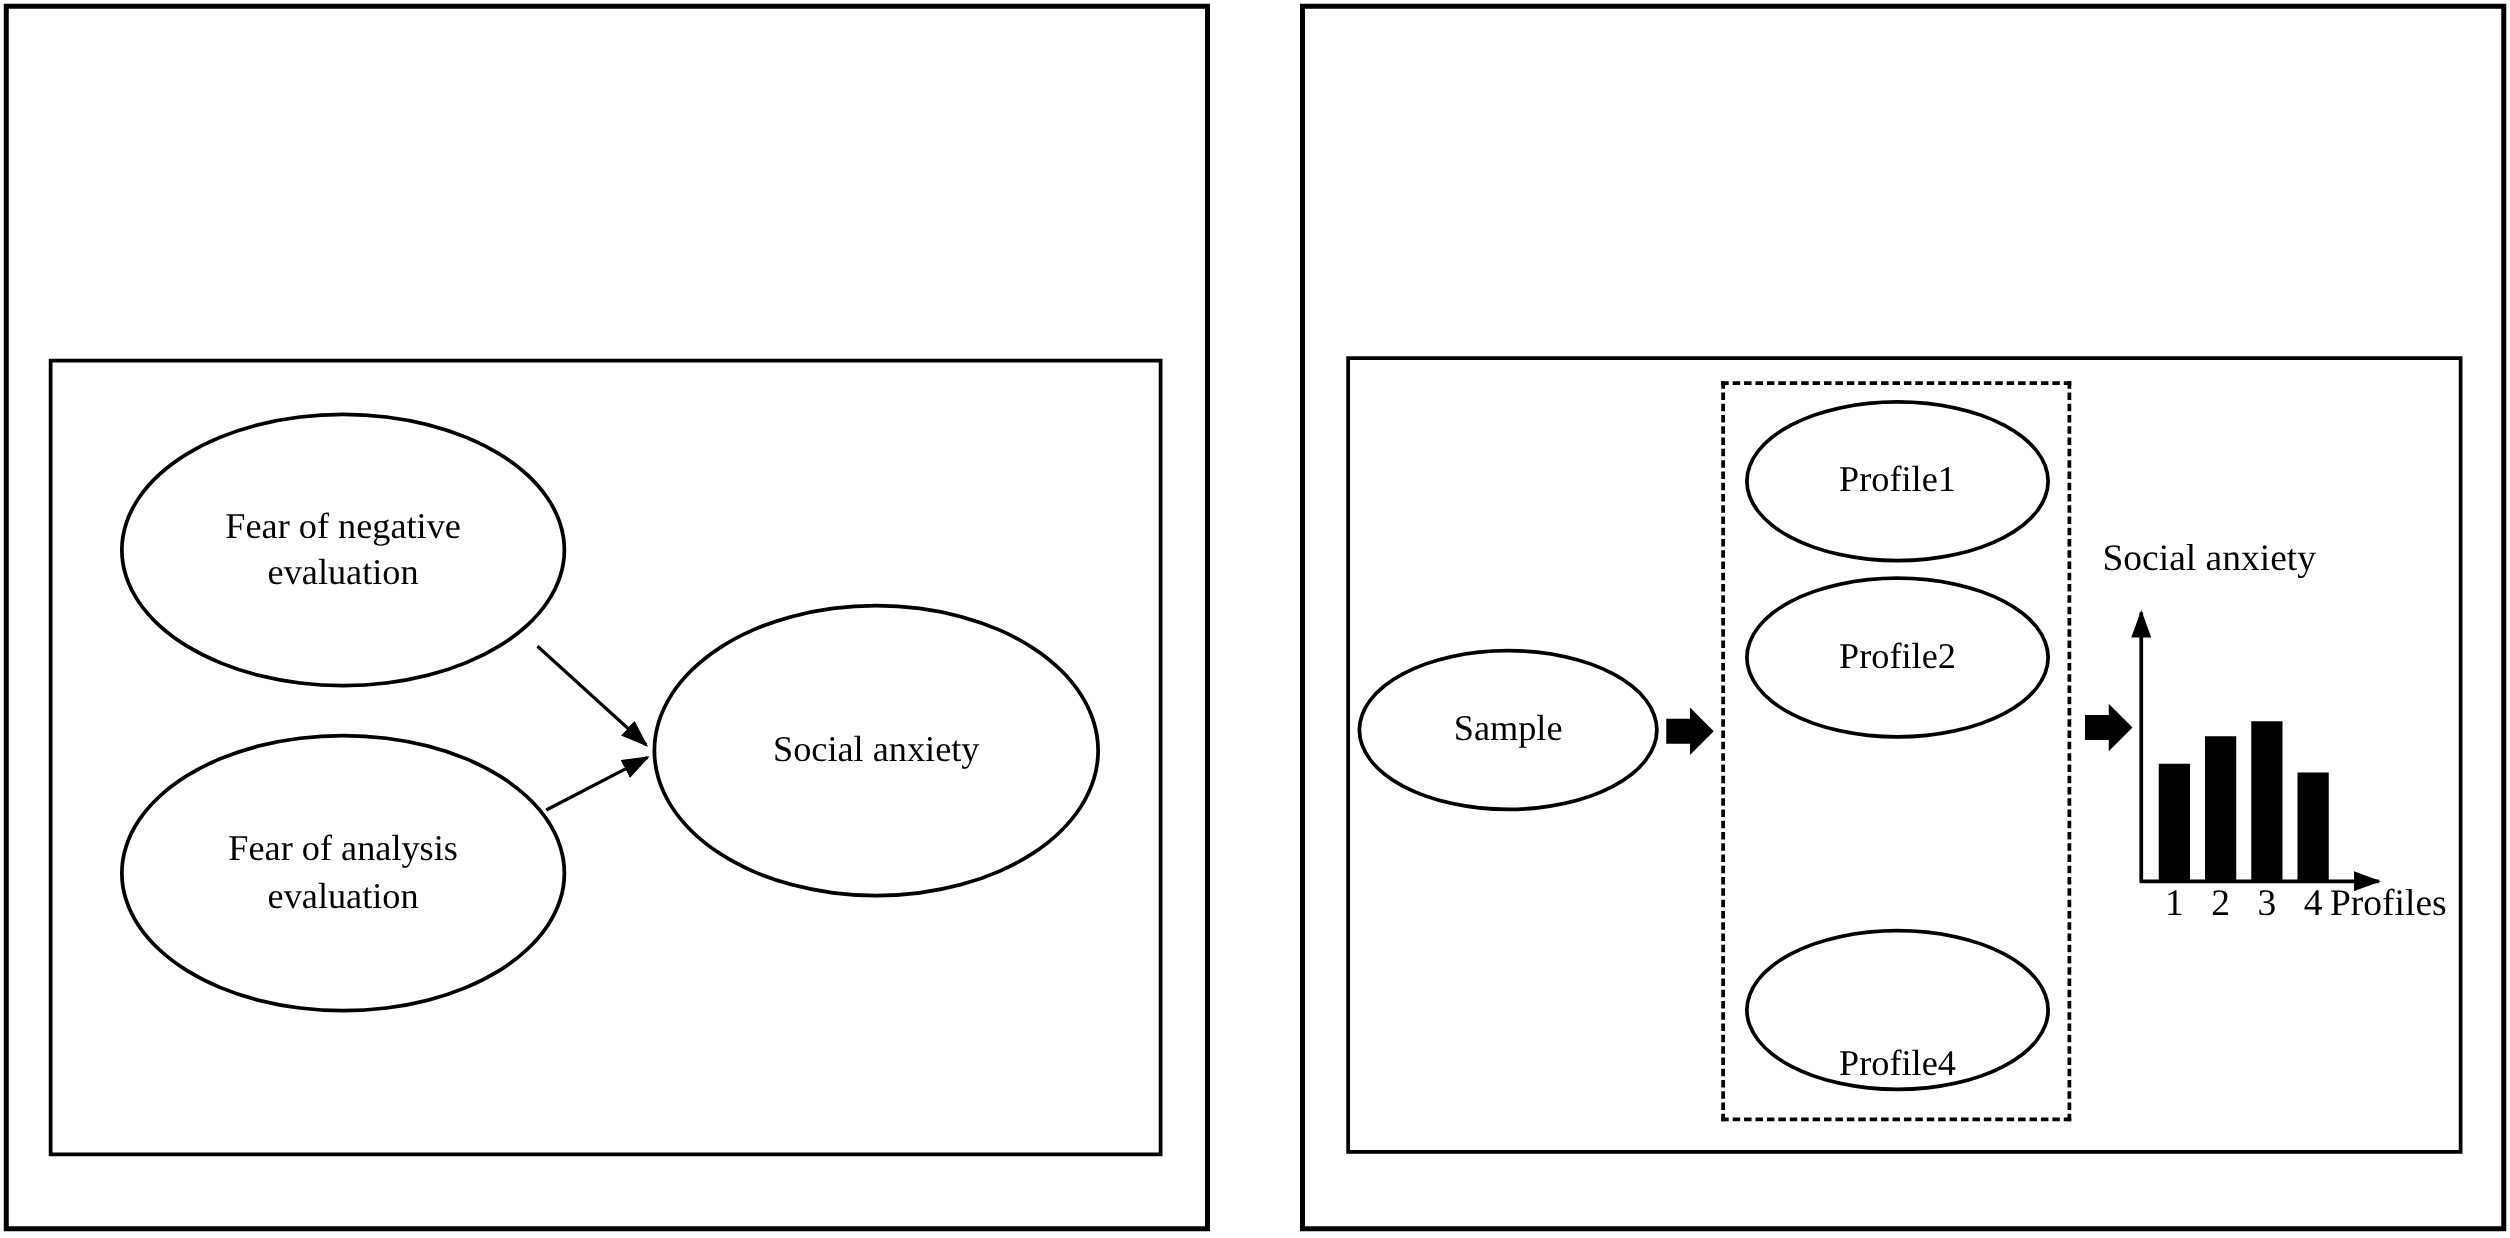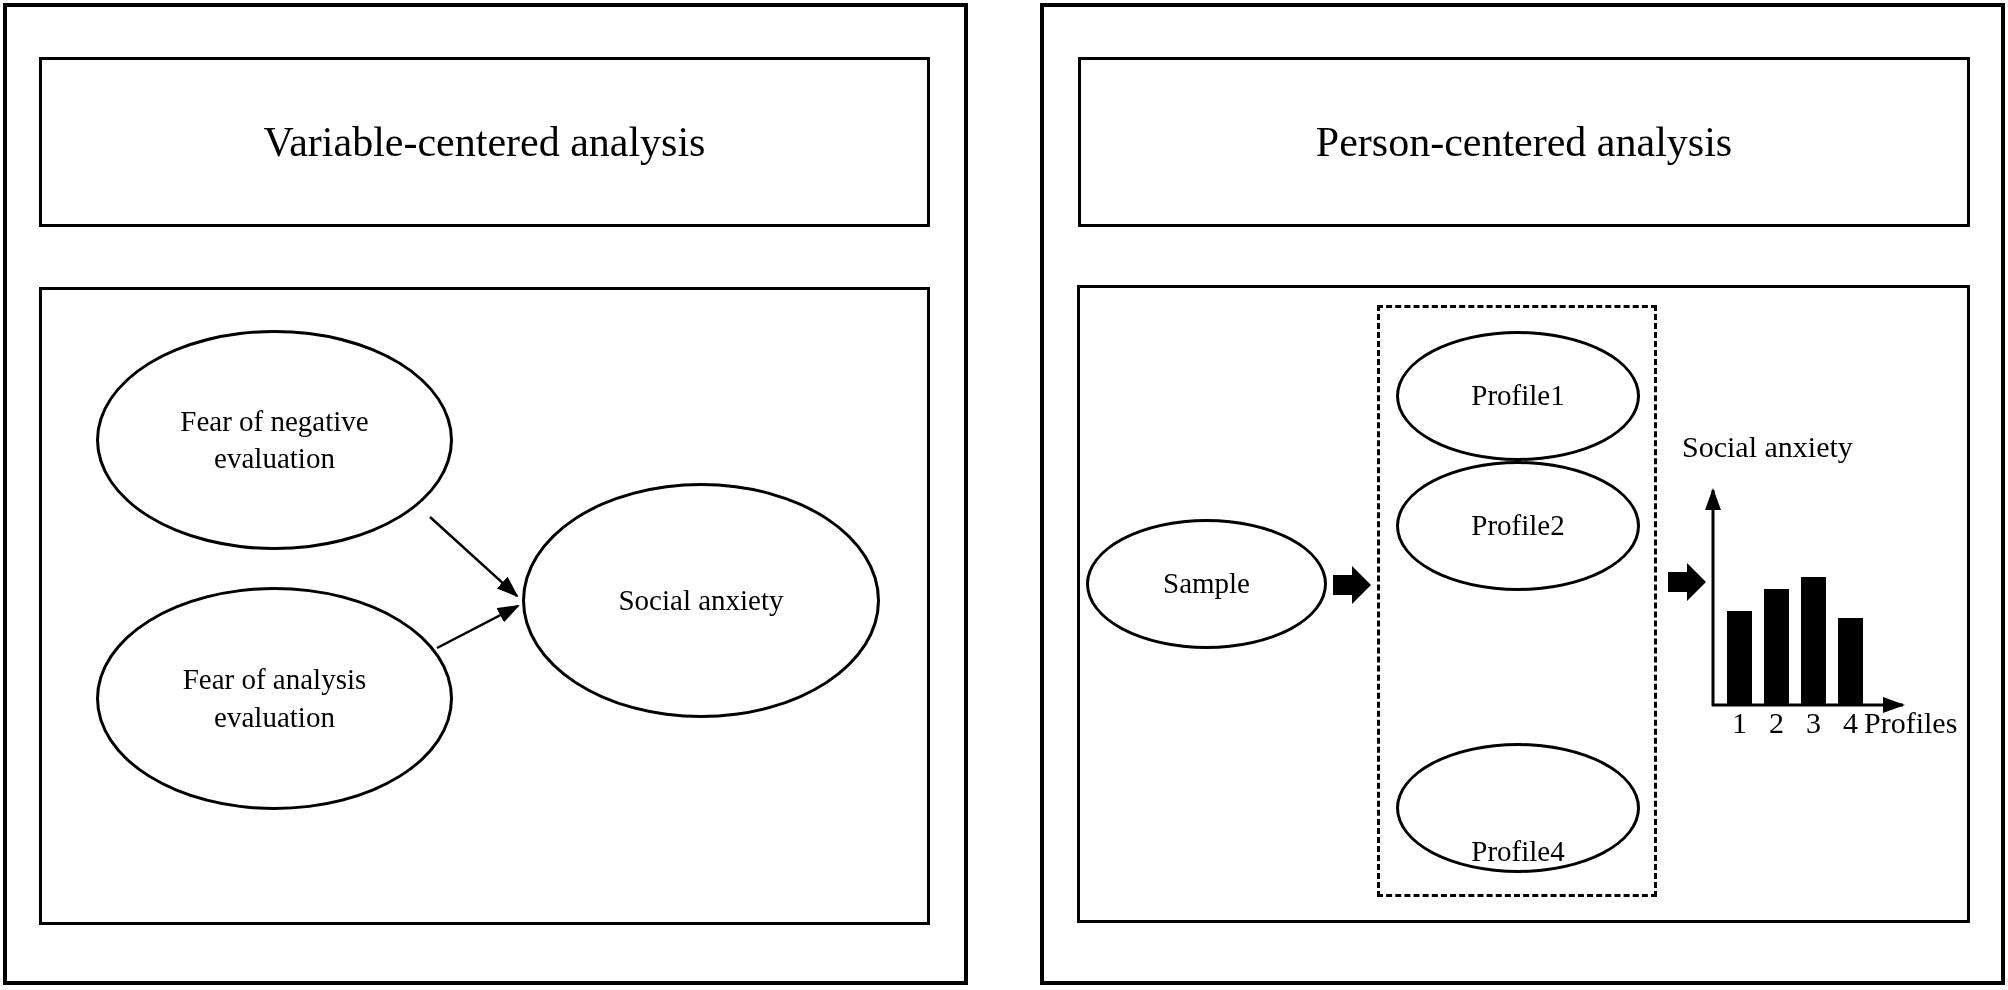--- a/index.html
+++ b/index.html
@@ -90,55 +90,49 @@
     text-align: center;
   }
 </style>
 </head>
 <body>
 
 <div id="canvas">
 
   <div class="box outer-box" style="left:3px; top:3px; width:965px; height:982px;"></div>
 
-  <div class="box title-box" style="left:39px; top:57px; width:891px; height:170px;">
-    <span class="title-text">Variable-centered analysis</span>
-  </div>
 
   <div class="box" style="left:39px; top:287px; width:891px; height:638px;"></div>
 
   <div class="ellipse" style="left:96px; top:330px; width:357px; height:220px;">
     <span>Fear of negative</span>
     <span>evaluation</span>
   </div>
 
   <div class="ellipse" style="left:96px; top:587px; width:357px; height:223px;">
     <span>Fear of analysis</span>
     <span>evaluation</span>
   </div>
 
   <div class="ellipse" style="left:522px; top:483px; width:358px; height:235px;">
     <span>Social anxiety</span>
   </div>
 
   <div class="box outer-box" style="left:1040px; top:3px; width:965px; height:982px;"></div>
 
-  <div class="box title-box" style="left:1078px; top:57px; width:892px; height:170px;">
-    <span class="title-text">Person-centered analysis</span>
-  </div>
 
   <div class="box" style="left:1077px; top:285px; width:893px; height:638px;"></div>
 
   <div class="ellipse" style="left:1086px; top:519px; width:241px; height:130px;">
     <span>Sample</span>
   </div>
 
   <div class="dashed-box" style="left:1377px; top:305px; width:280px; height:592px;"></div>
 
-  <div class="ellipse" style="left:1396px; top:331px; width:244px; height:130px;align-items:center;">
+  <div class="ellipse" style="left:1396px; top:320px; width:244px; height:130px;align-items:center;">
     <span>Profile1</span>
   </div>
   <div class="ellipse" style="left:1396px; top:461px; width:244px; height:130px;">
     <span>Profile2</span>
   </div>
   <div class="ellipse" style="left:1396px; top:743px; width:244px; height:130px;justify-content:flex-end;">
     <span>Profile4</span>
   </div>
 
   <div class="chart-label" style="left:1682px; top:430px;">Social anxiety</div>

